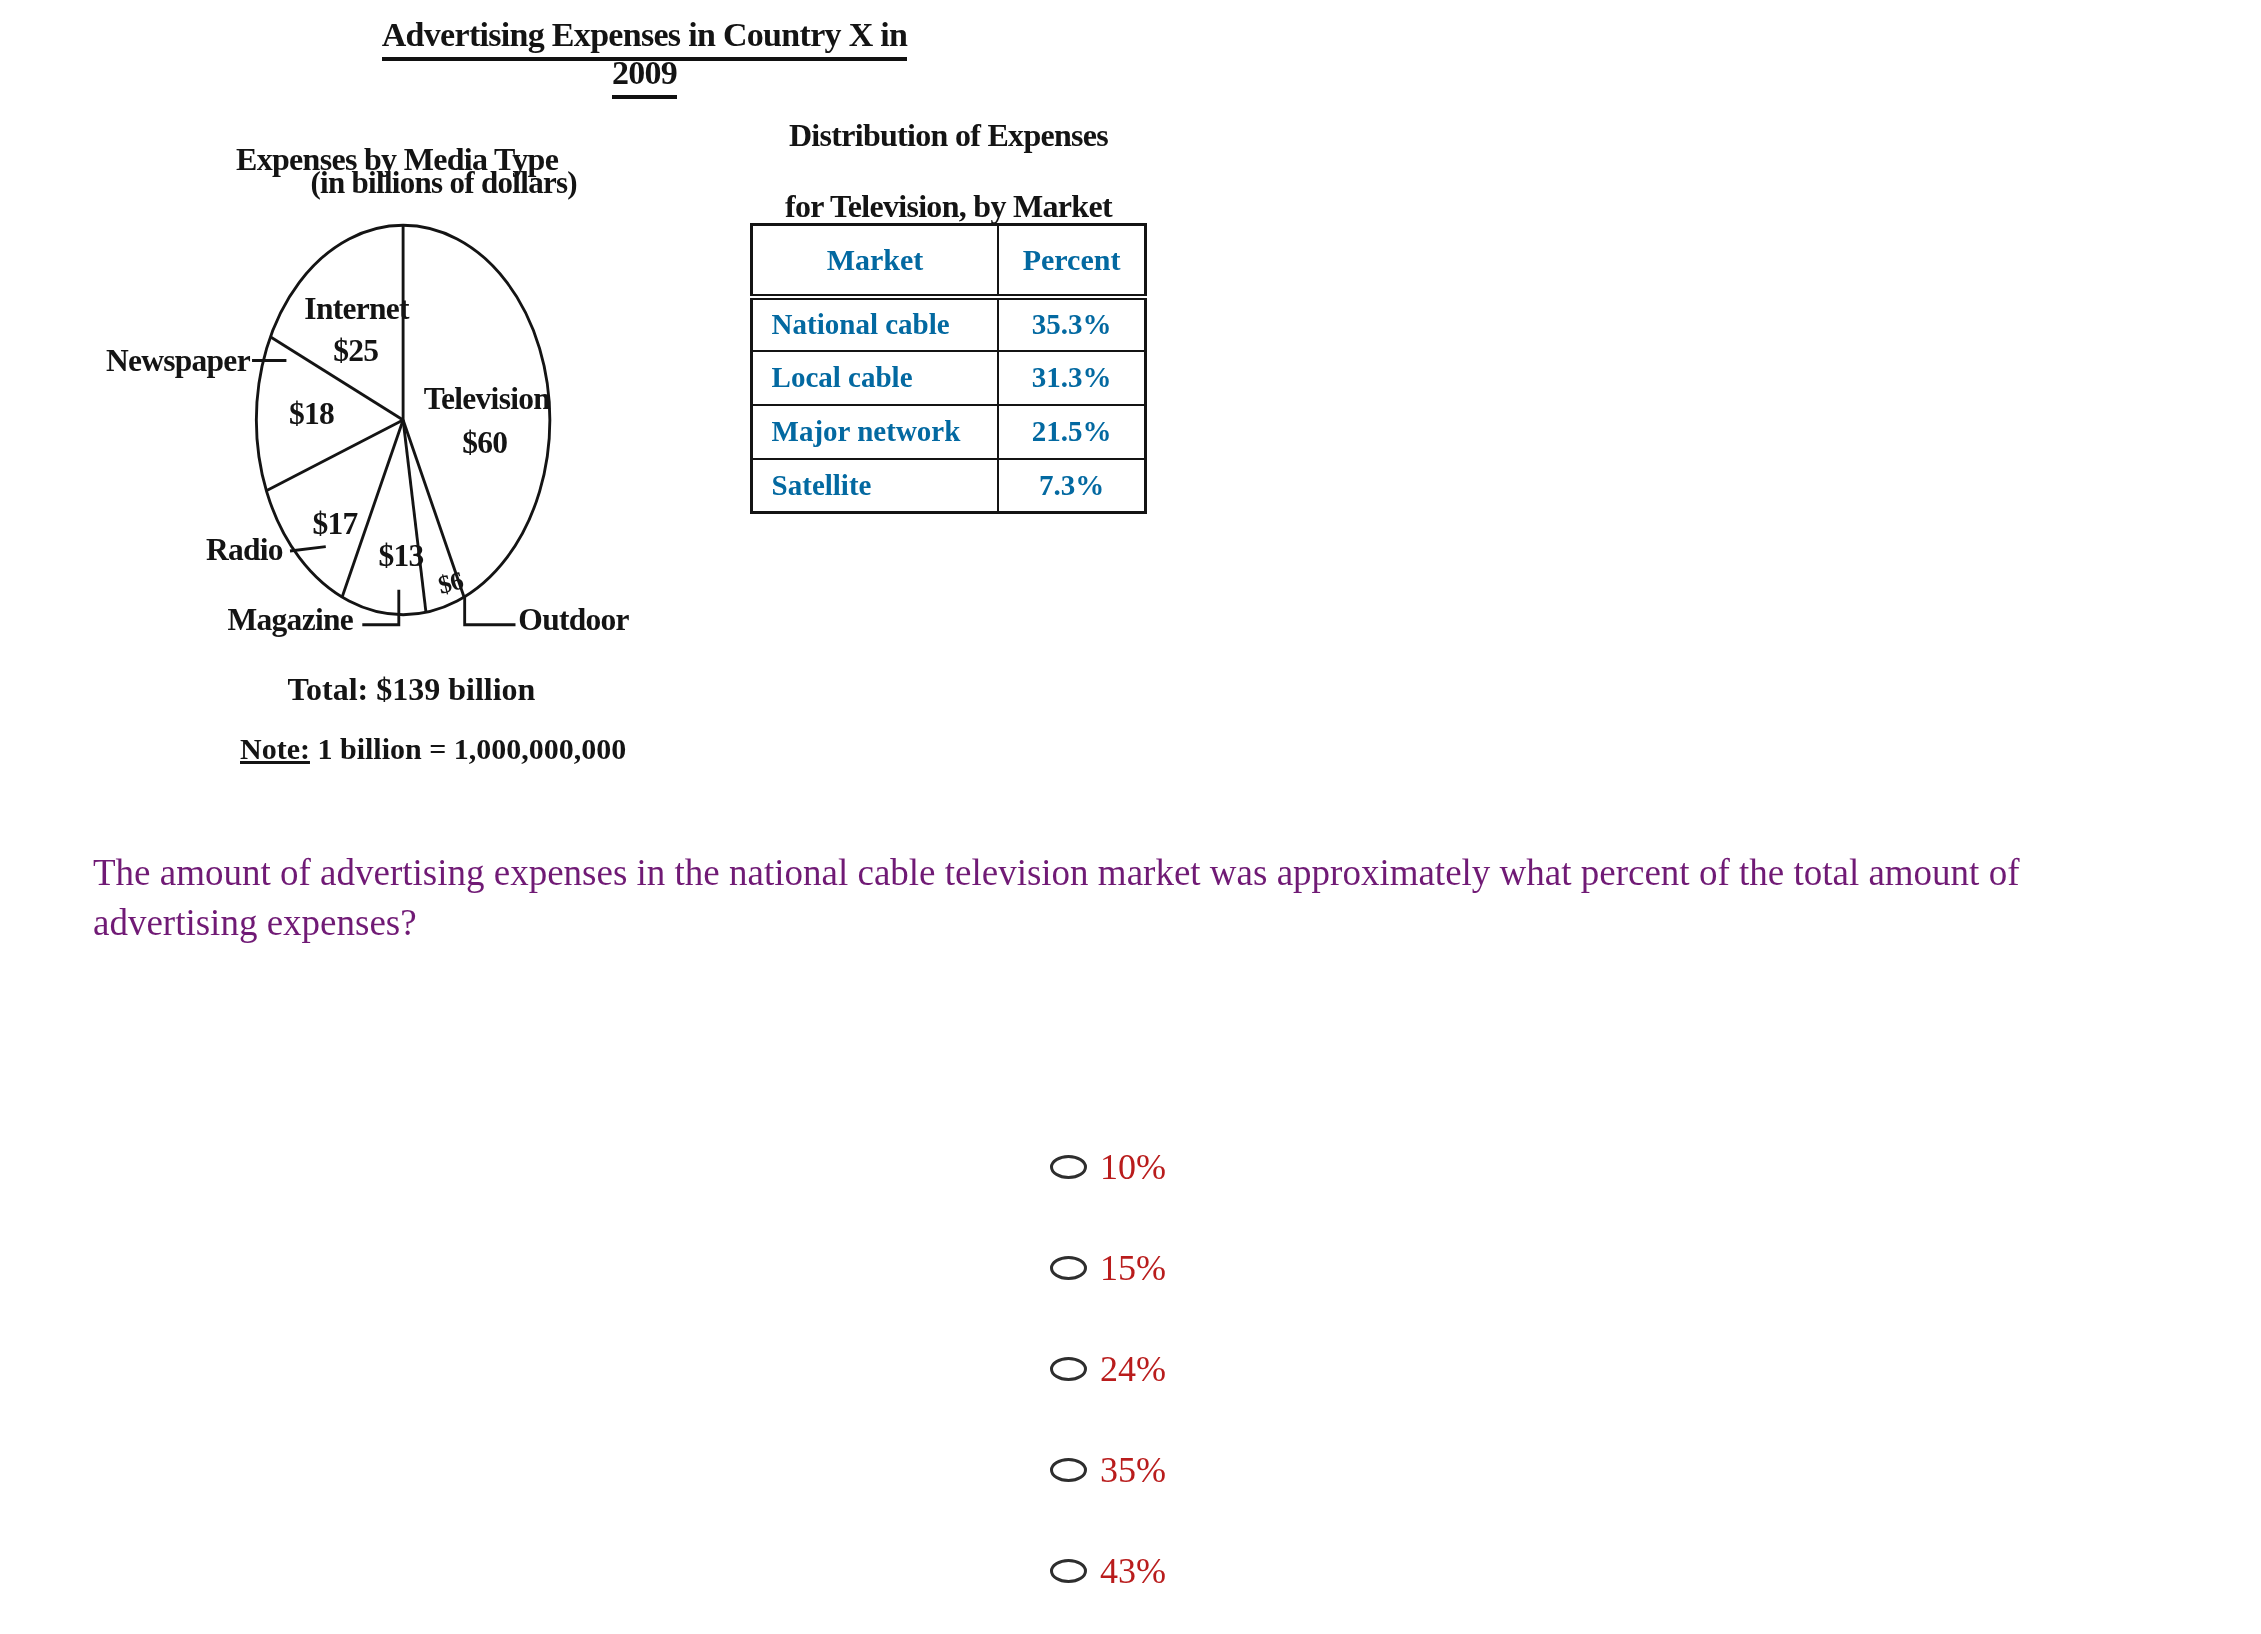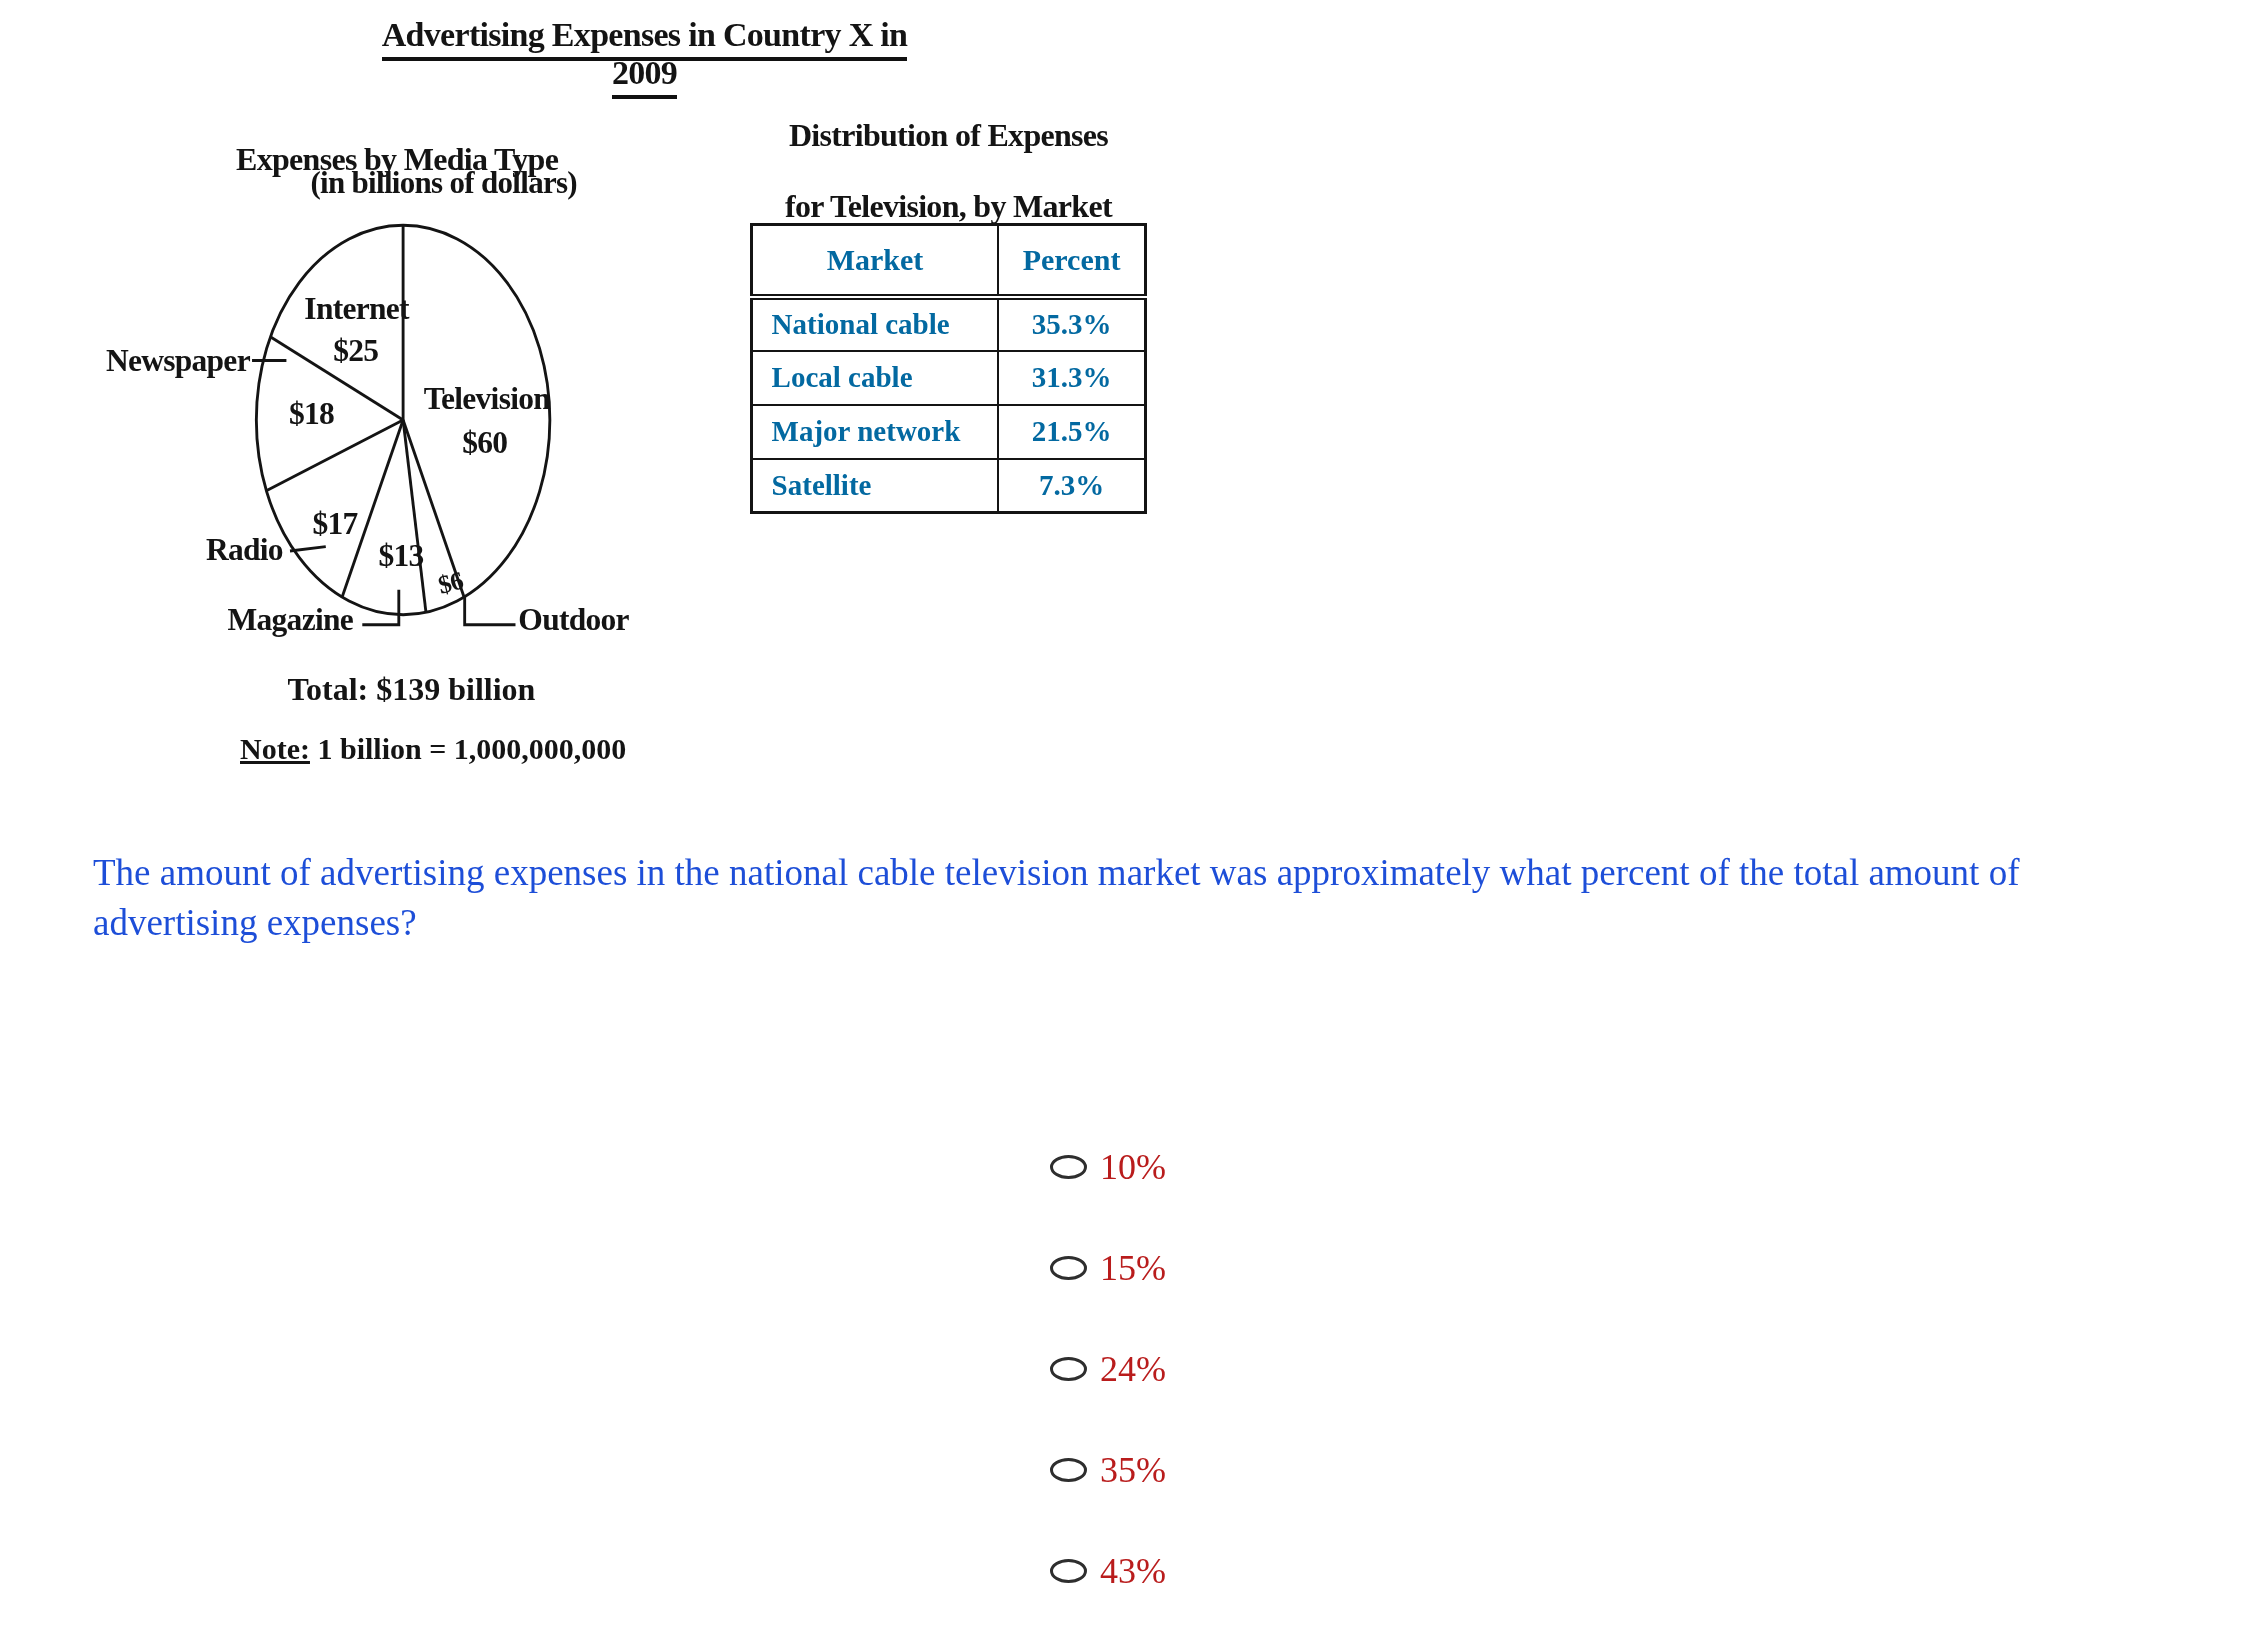--- a/index.html
+++ b/index.html
@@ -47,21 +47,21 @@
   }
   table.dist thead th { height:72px; text-align:center; font-size:30px;
                         border-bottom:6.4px double #141414; }
   table.dist tbody td { height:54px; }
   td.mkt { text-align:left; padding-left:18.6px; width:248px; }
   td.pct { text-align:center; width:148px; }
 
   
   .question {
     position:absolute; left:93px; top:848px; width:2004px;
-    font-size:37px; line-height:50px; color:#1d4ed8;
+    font-size:37px; line-height:50px; color:#701a75;
   }
 
   
   .options { position:absolute; left:1050px; top:1142px;
              display:flex; flex-direction:column; gap:51px; }
   .option  { display:flex; align-items:center; height:50px; cursor:pointer; }
   .radio-oval {
     width:37px; height:24px; border:3.6px solid #2e2e2e;
     border-radius:50%; margin-right:13px; flex:0 0 auto;
     background:#fff;

